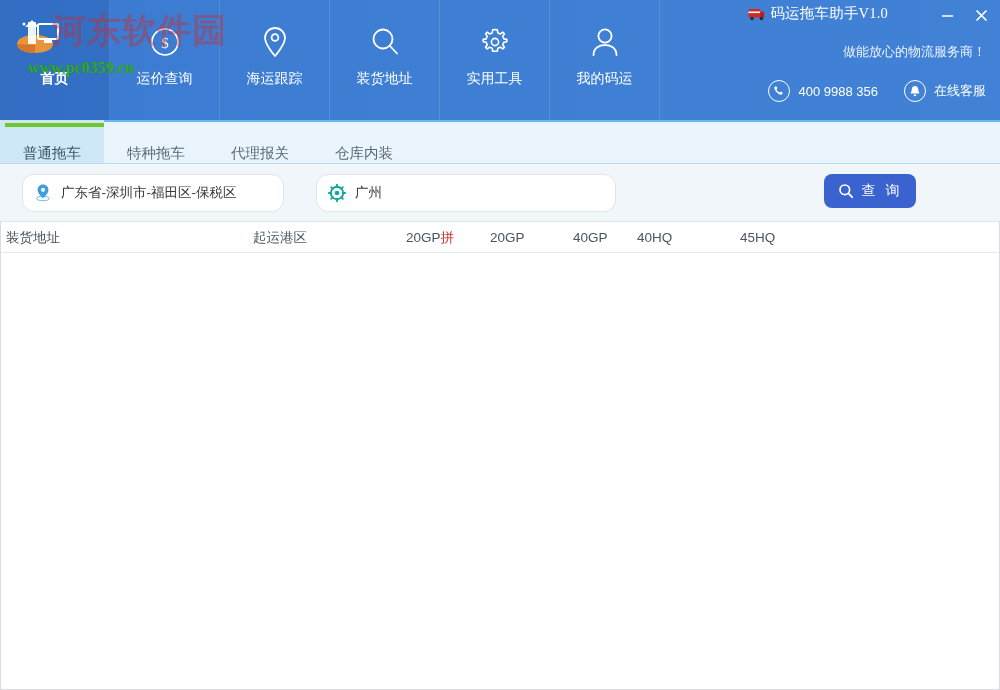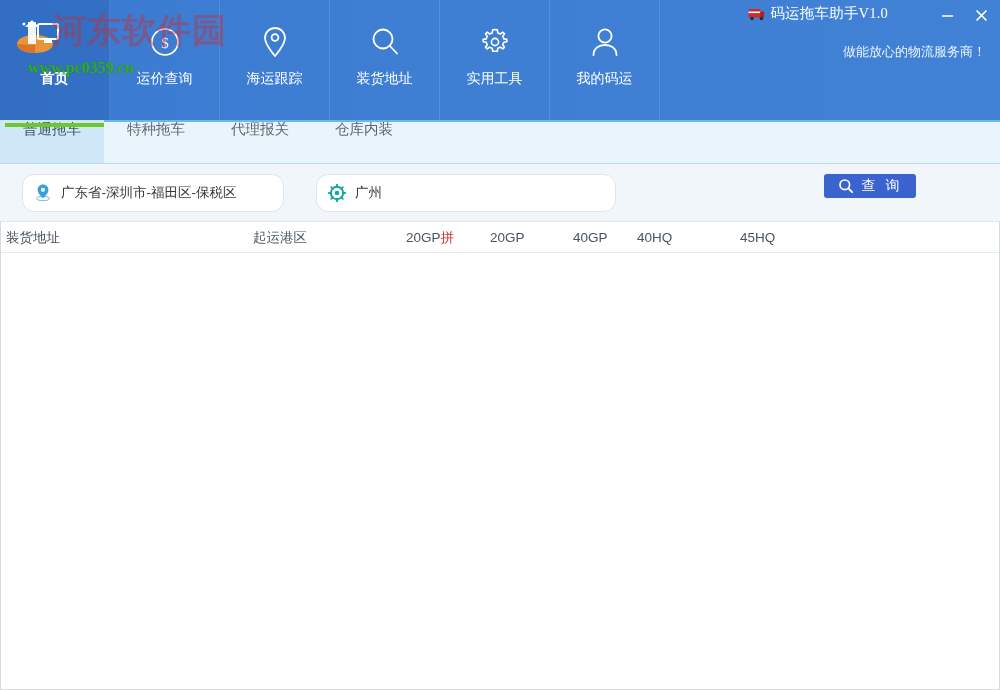--- a/index.html
+++ b/index.html
@@ -136,21 +136,21 @@
     border-bottom: 1px solid #b9d9ef;
     display: flex; align-items: stretch;
   }
   .tabstrip::before {
     content: ""; position: absolute; left:0; top:0;
     width: 1000px; height: 2px; background: #6bb7e8;
   }
   .tab {
     position: relative;
     padding: 0 22px;
-    display: flex; align-items: flex-start; justify-content: center;
+    display: flex; align-items: flex-end; justify-content: center;
     font-size: 14.5px; color: #5a6a78;
     cursor: pointer;
     min-width: 104px;
   }
   .tab.active {
     background: #cfe8f7;
     color: #3d5668;
   }
   .tab.active::after {
     content: ""; position: absolute;
@@ -179,22 +179,22 @@
   .field.addr { margin-left: 22px; width: 262px; }
   .field.port { margin-left: 32px; width: 300px; }
   .field .f-ic { width: 20px; height: 20px; display:flex; align-items:center; justify-content:center; flex:0 0 auto; }
   .field .f-val {
     margin-left: 8px;
     font-size: 13.5px; color: #333a40; white-space: nowrap;
     overflow: hidden; text-overflow: ellipsis;
   }
   .searchbtn {
     position: absolute; left: 824px; top: 10px;
-    width: 92px; height: 24px;
-    background: #3a63d0; border-radius: 3px;
+    width: 92px; height: 34px;
+    background: #3a63d0; border-radius: 8px;
     display: flex; align-items: center; justify-content: center; gap: 8px;
     cursor: pointer;
   }
   .searchbtn .sb-label {
     color: #ffffff; font-size: 14px; letter-spacing: 3px;
   }
 
   
   .tablewrap {
     position: relative;
@@ -325,20 +325,39 @@
       <div class="wbtn">
         <svg width="13" height="13" viewBox="0 0 13 13">
           <line x1="2" y1="2" x2="11" y2="11" stroke="#ffffff" stroke-width="1.7" stroke-linecap="round"></line>
           <line x1="11" y1="2" x2="2" y2="11" stroke="#ffffff" stroke-width="1.7" stroke-linecap="round"></line>
         </svg>
       </div>
     </div>
 
     <div class="tagline">做能放心的物流服务商！</div>
 
+    <div class="contact-row">
+      <div class="contact-item">
+        <span class="circ-ic">
+          <svg width="12" height="12" viewBox="0 0 12 12">
+            <path d="M2.2 1.6 c1.1-.5 1.6 .2 2 1.1 .3 .7 .1 1-.4 1.4 -.3 .2-.3 .5-.1 .9 .5 1 1.3 1.8 2.3 2.3 .4 .2 .7 .2 .9-.1 .4-.5 .7-.7 1.4-.4 .9 .4 1.6 .9 1.1 2 -.4 .9-1.5 1.1-2.5 .8 C4.9 8.9 2.4 6.4 1.5 4.1 1.2 3.1 1.3 2 2.2 1.6 Z" fill="#ffffff"></path>
+          </svg>
+        </span>
+        <span>400 9988 356</span>
+      </div>
+      <div class="contact-item">
+        <span class="circ-ic">
+          <svg width="12" height="13" viewBox="0 0 12 13">
+            <path d="M6 1 C4 1 2.8 2.3 2.8 4.2 C2.8 6.4 1.5 7.6 1.5 8.6 L10.5 8.6 C10.5 7.6 9.2 6.4 9.2 4.2 C9.2 2.3 8 1 6 1 Z" fill="#ffffff"></path>
+            <path d="M4.6 9.6 C4.6 10.5 5.2 11.2 6 11.2 C6.8 11.2 7.4 10.5 7.4 9.6 Z" fill="#ffffff"></path>
+          </svg>
+        </span>
+        <span>在线客服</span>
+      </div>
+    </div>
   </div>
 
   <div class="tabstrip">
     <div class="tab active">
       <span>普通拖车</span>
     </div>
     <div class="tab">
       <span>特种拖车</span>
     </div>
     <div class="tab">

